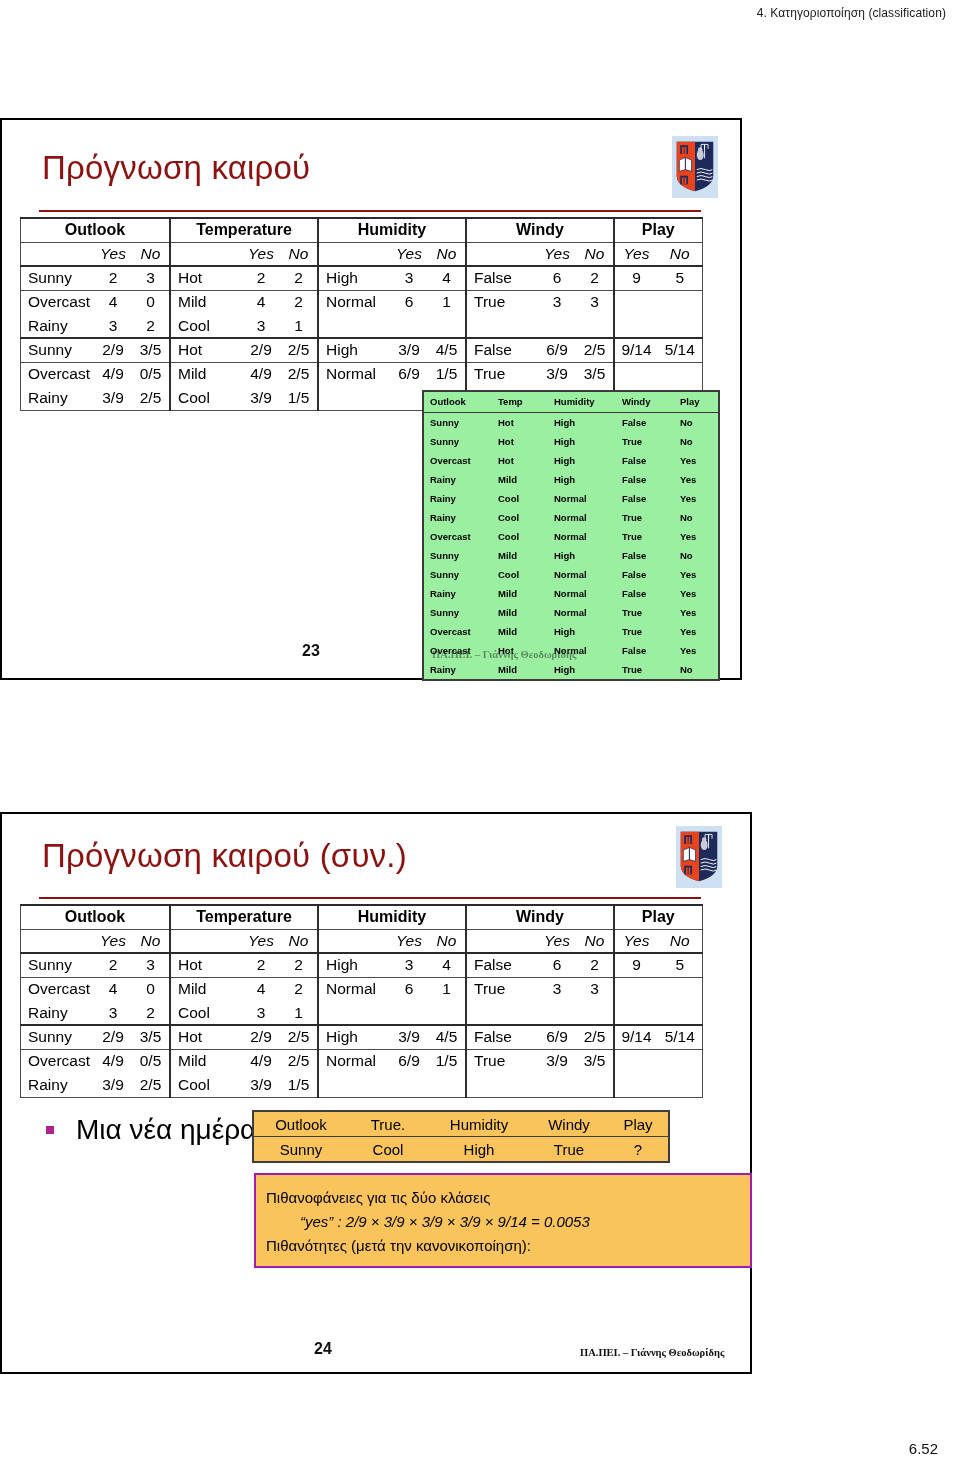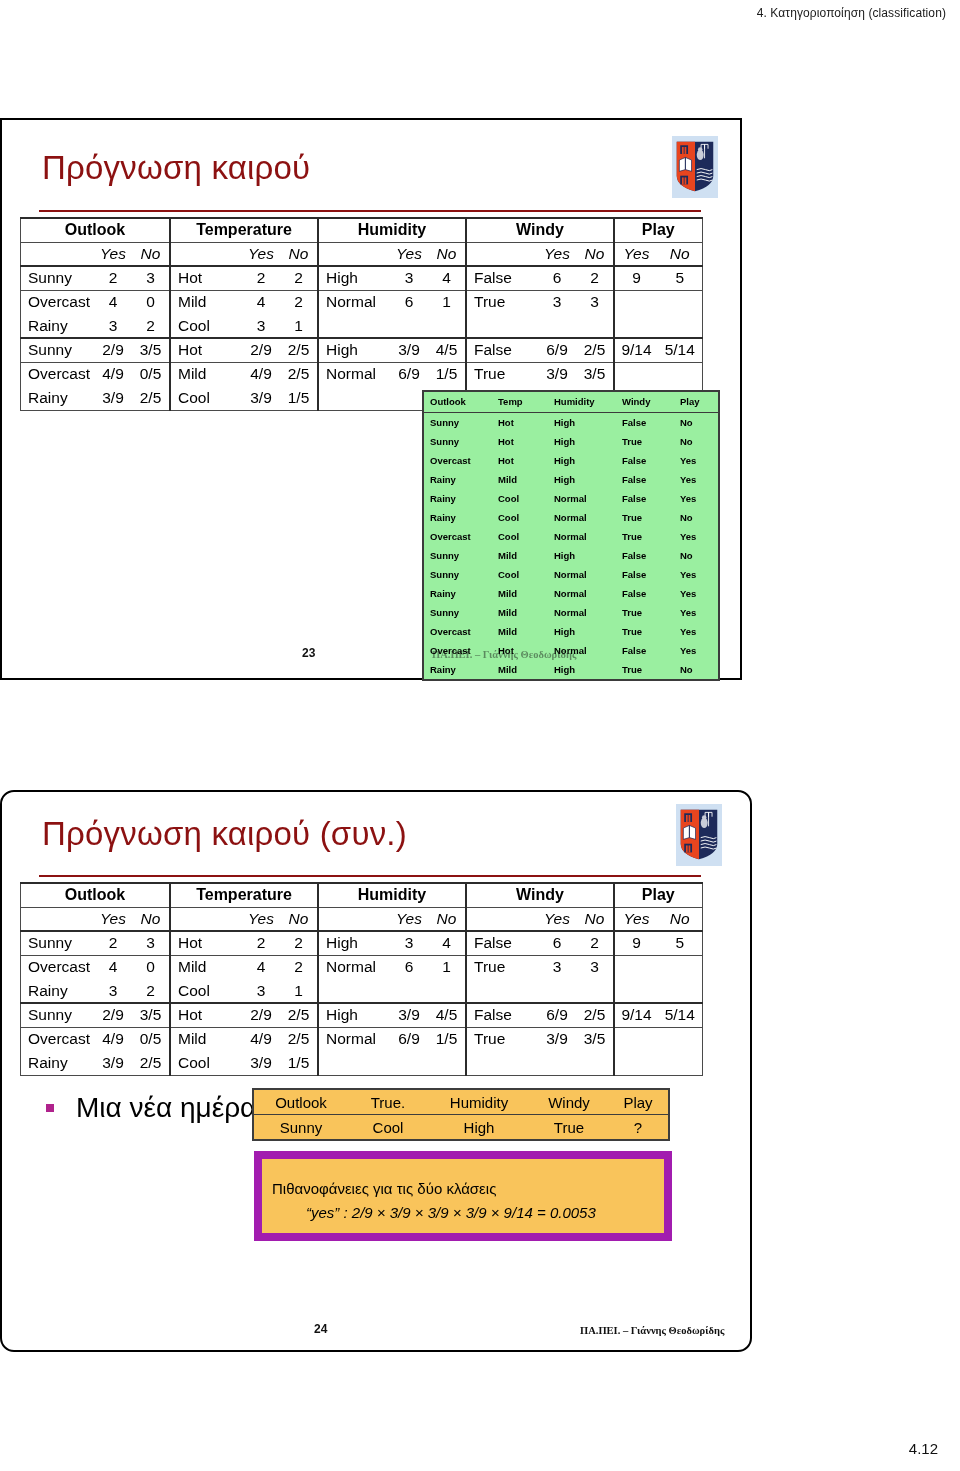--- a/index.html
+++ b/index.html
@@ -37,21 +37,21 @@
   }
 
   
   .slide {
     position: absolute;
     border: 2px solid #000000;
     background: #ffffff;
     box-sizing: border-box;
   }
   #slide-23 { left: 0px;  top: 118px;  width: 742px; height: 562px; padding-left: 44px; }
-  #slide-24 { left: 0px;  top: 790px;  width: 752px; height: 562px; border-radius: 14px; }
+  #slide-24 { left: 0px;  top: 812px;  width: 752px; height: 562px; }
 
   
   .slide-title {
     position: absolute;
     color: #8c1111;
     font-size: 33px;
     font-weight: 400;
     white-space: nowrap;
     letter-spacing: 0.2px;
   }
@@ -149,21 +149,21 @@
   }
   .gt-c1 { width: 56px; }
   .gt-c2 { width: 44px; }
   .gt-c3 { width: 56px; }
   .gt-c4 { width: 46px; }
   .gt-c5 { width: 32px; }
 
   
   .slide-num {
     position: absolute;
-    font-size: 12px;
+    font-size: 16px;
     font-weight: bold;
     color: #111111;
   }
   .slide-foot {
     position: absolute;
     font-size: 10.5px;
     font-weight: bold;
     color: #111111;
     font-family: "Liberation Serif", serif;
     white-space: nowrap;
@@ -217,25 +217,25 @@
   .ot-c2 { width: 64px; }
   .ot-c3 { width: 86px; }
   .ot-c4 { width: 62px; }
   .ot-c5 { width: 44px; }
 
   
   .orange-box {
     position: absolute;
     left: 252px;
     top: 359px;
-    width: 418px;
+    width: 498px;
     background: #f9c45b;
-    border: 8px solid #a21caf;
+    border: 2px solid #a21caf;
     box-sizing: border-box;
-    padding: 18px 0 8px 0;
+    padding: 11px 0 8px 0;
   }
   .ob-line {
     font-size: 15px;
     color: #000000;
     line-height: 24px;
     white-space: nowrap;
     padding-left: 10px;
   }
   .ob-line.indent { padding-left: 44px; font-style: italic; }
 </style>
@@ -708,19 +708,20 @@
         <td>High</td>
         <td>True</td>
         <td>?</td>
       </tr>
     </tbody>
   </table>
 
   <div class="orange-box">
     <div class="ob-line">Πιθανοφάνειες για τις δύο κλάσεις</div>
     <div class="ob-line indent">“yes” : 2/9 × 3/9 × 3/9 ×  3/9 × 9/14 = 0.0053</div>
+    <div class="ob-line">Πιθανότητες (μετά την κανονικοποίηση):</div>
   </div>
 
   <div class="slide-num">24</div>
   <div class="slide-foot">ΠΑ.ΠΕΙ. – Γιάννης Θεοδωρίδης</div>
 </div>
 
-<div class="doc-footer">4.12</div>
+<div class="doc-footer">6.52</div>
 
 </body></html>

